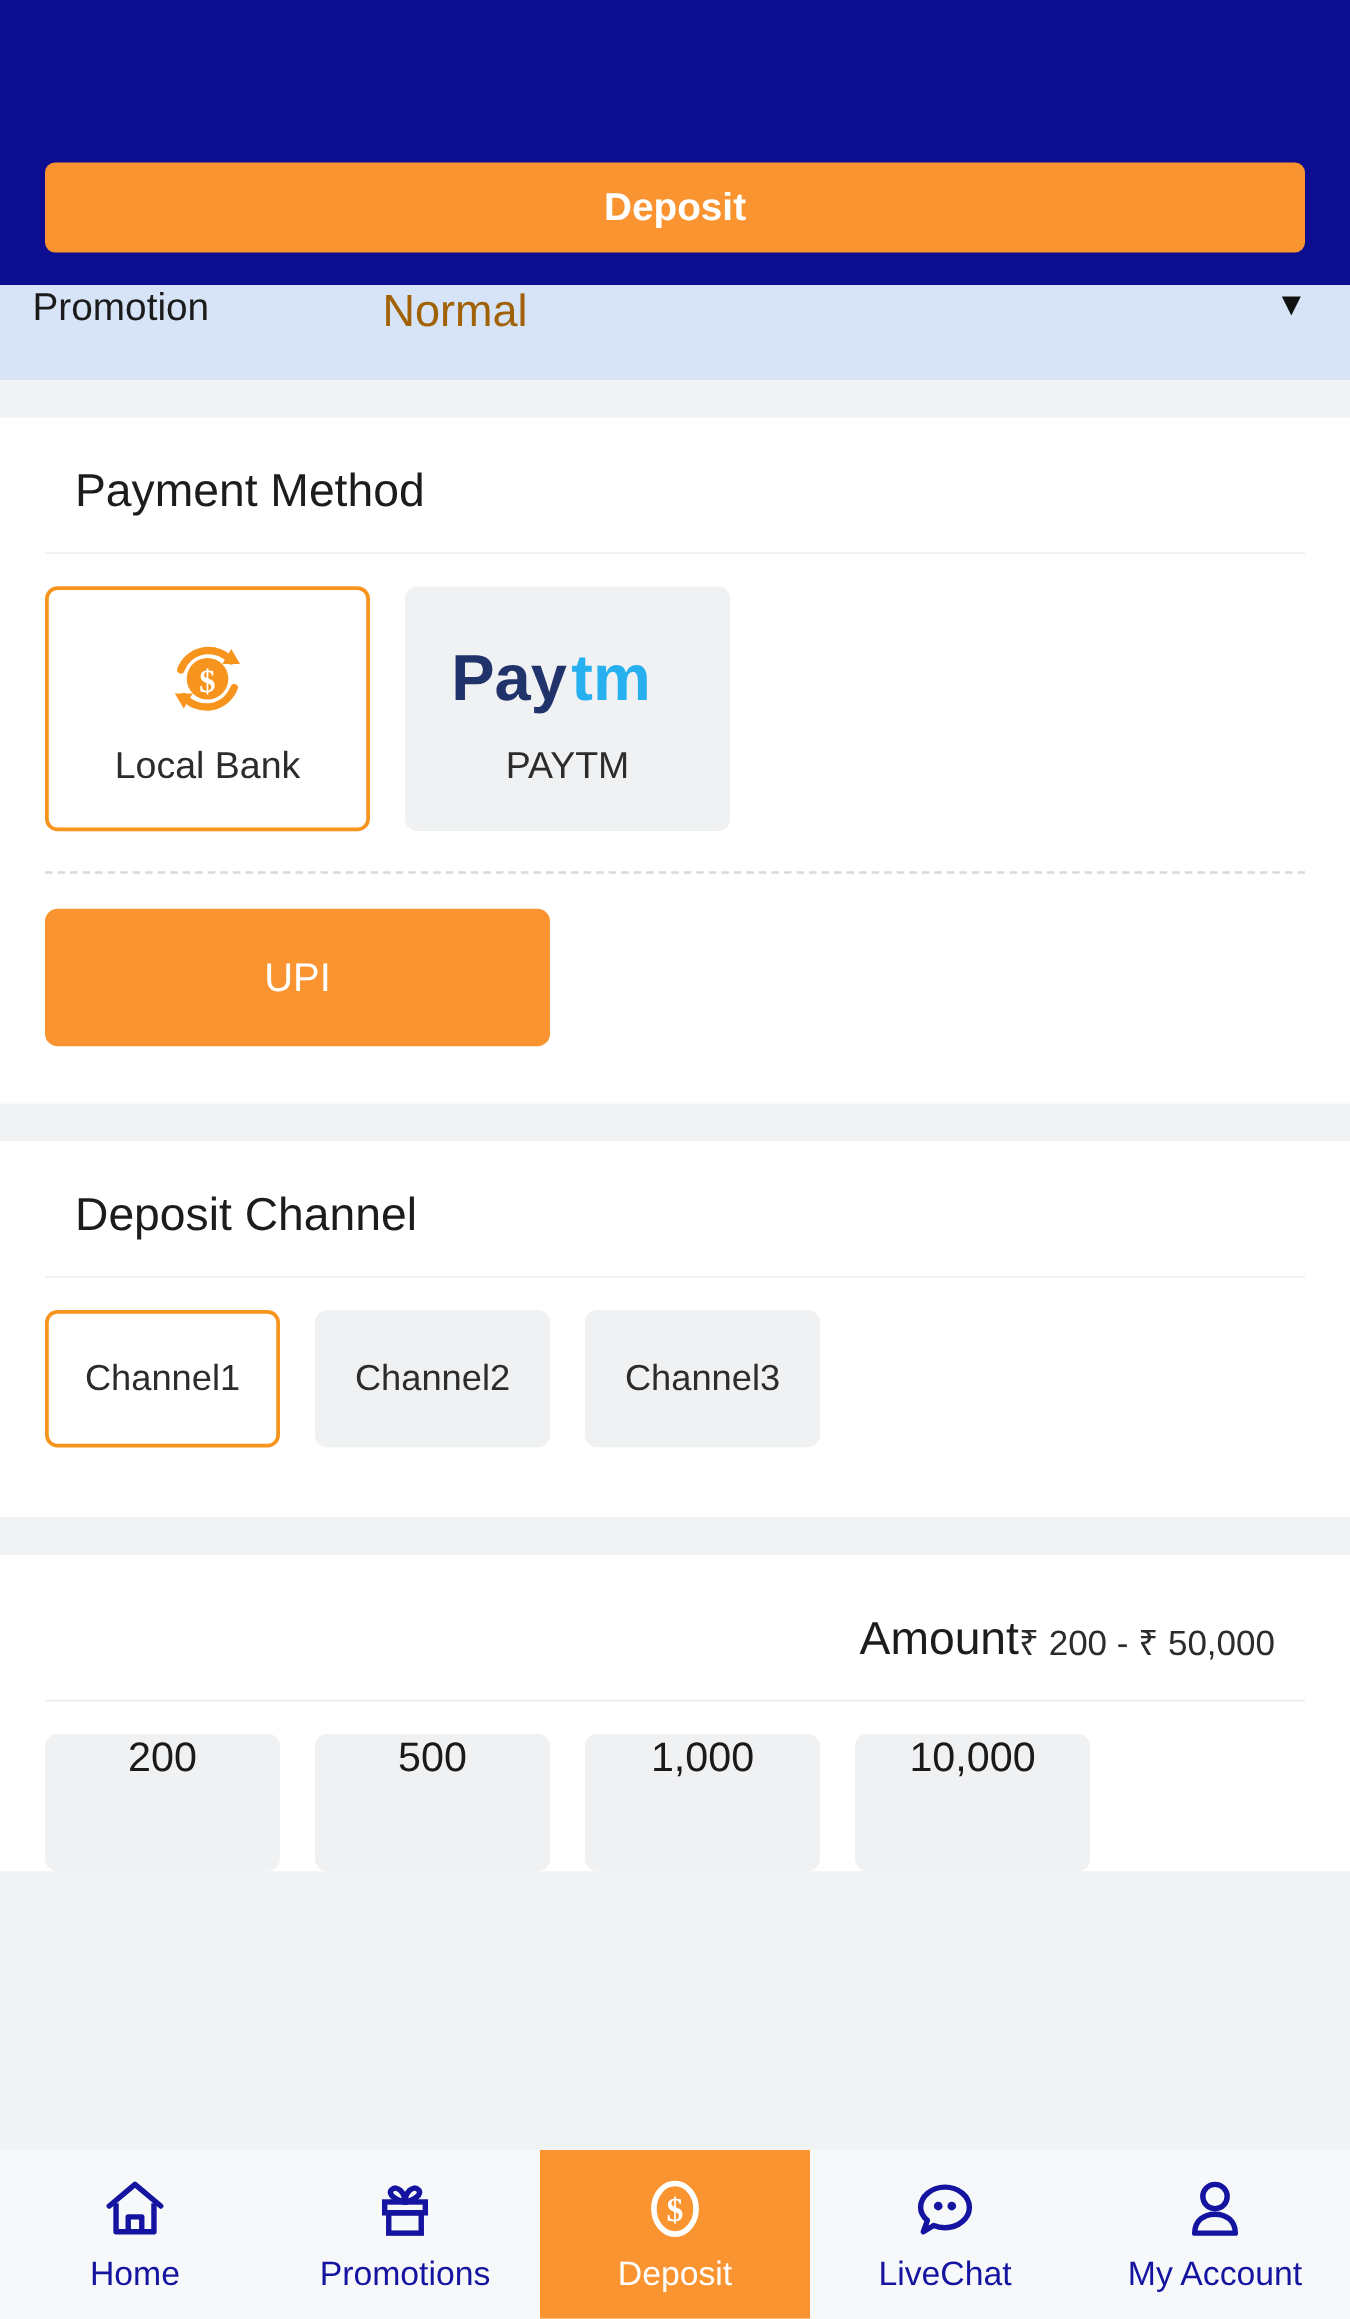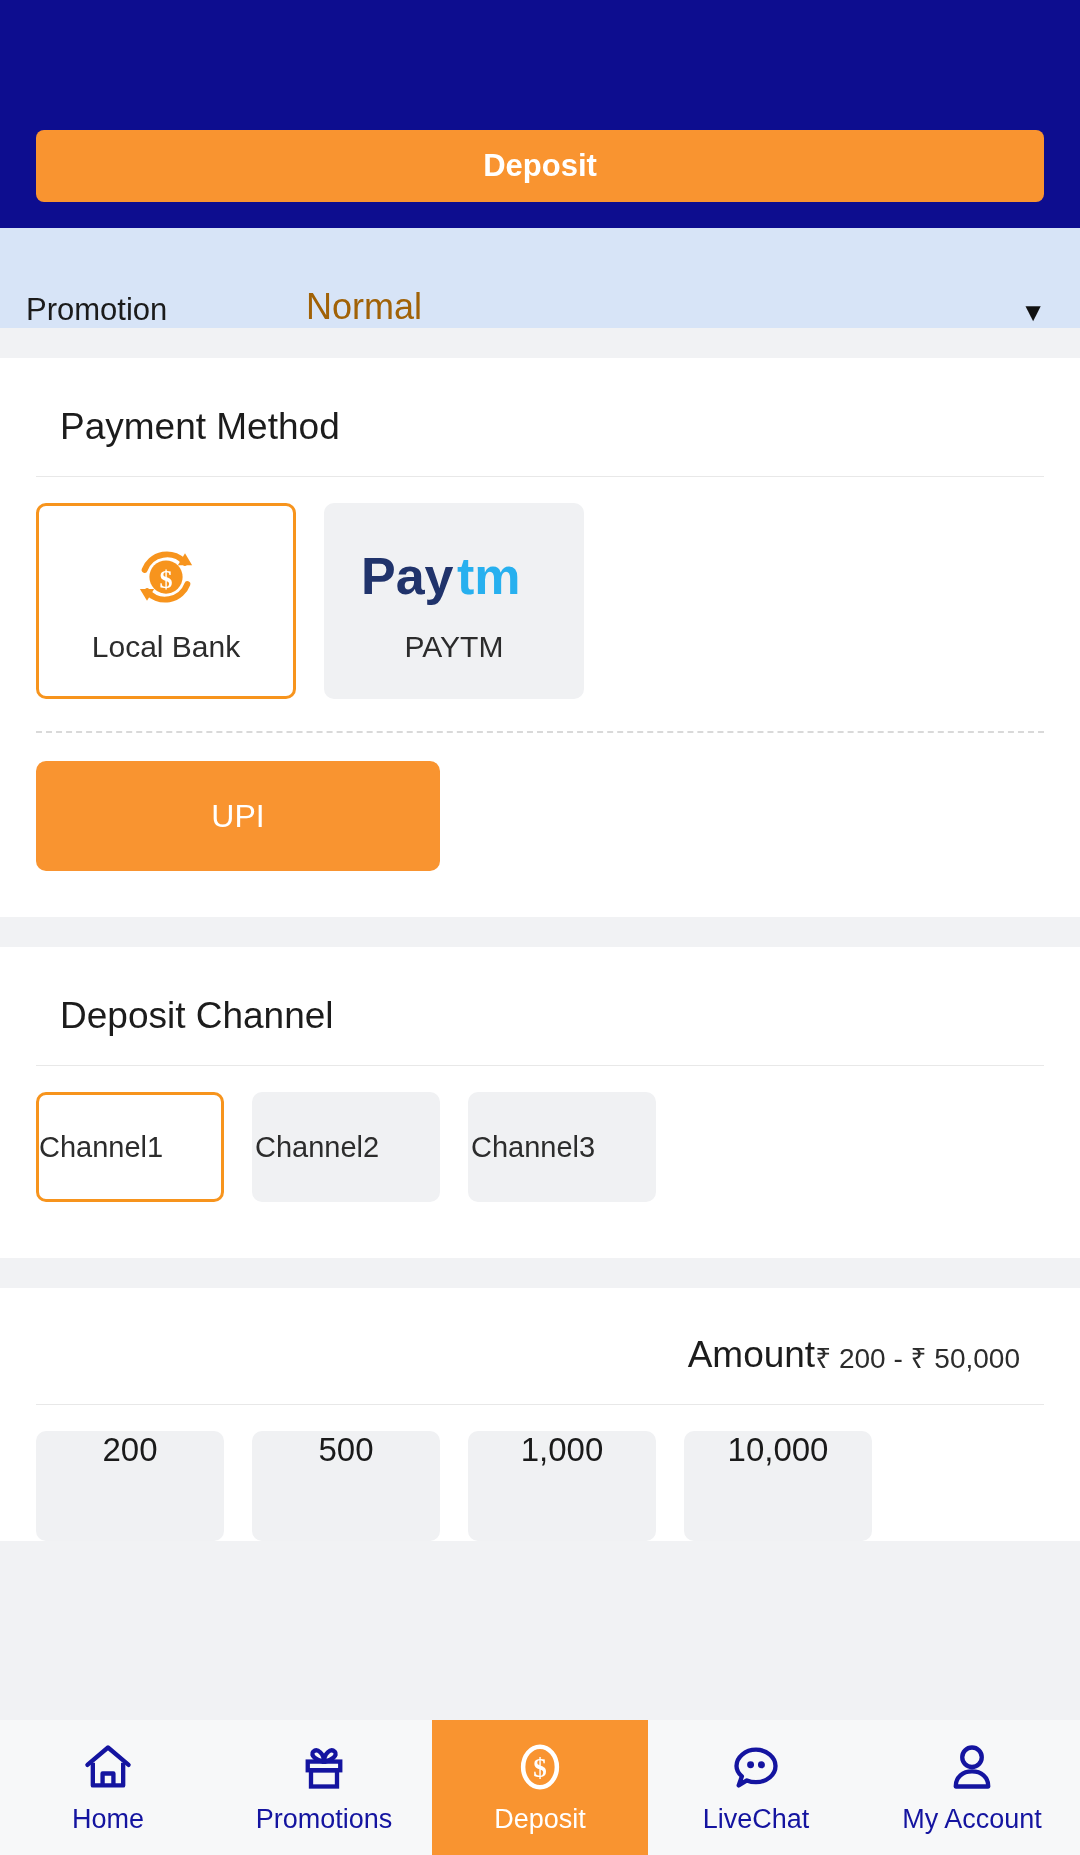--- a/index.html
+++ b/index.html
@@ -47,22 +47,22 @@
     cursor:pointer;
     background:#0a0a66;
   }
   .tab:first-child { border-radius:8px 0 0 8px; }
   .tab:last-child  { border-radius:0 8px 8px 0; }
   .tab.active { background:#f99430; border-radius:8px; }
 
   
   .promo-bar {
     background:#d7e4f7;
-    height:100px;
-    display:flex; align-items:flex-end;
+    height:76px;
+    display:flex; align-items:flex-start;
     padding:0 26px;
     cursor:pointer;
   }
   .promo-label {
     color:#1b1b1b;
     font-size:31px;
     width:280px;
   }
   .promo-value {
     flex:1;
@@ -75,21 +75,21 @@
     padding-right:8px;
   }
 
   .gap { height:30px; background:#f1f2f4; }
 
   
   .card { background:#ffffff; padding:0 36px; }
   .card-title {
     font-size:37px;
     color:#1c1c1c;
-    padding:48px 24px 28px 24px;
+    padding:38px 24px 28px 24px;
   }
   .card-divider { height:1px; background:#e8e8e8; margin:0 0 0 0; }
 
   
   .pm-row {
     display:flex;
     gap:28px;
     padding:26px 0 0 0;
   }
   .pm-card {
@@ -125,21 +125,21 @@
     cursor:pointer;
   }
 
   
   .ch-row { display:flex; gap:28px; padding:26px 0 56px 0; }
   .ch-chip {
     width:188px; height:110px;
     border-radius:10px;
     background:#f0f1f3;
     border:3px solid transparent;
-    display:flex; align-items:center; justify-content:flex-start;
+    display:flex; align-items:center; justify-content:center;
     font-size:29px; color:#2c2c2c;
     cursor:pointer;
   }
   .ch-chip.selected { background:#ffffff; border:3px solid #f7941d; }
 
   
   .amt-head {
     display:flex; align-items:flex-end; justify-content:flex-end;
     padding:46px 24px 28px 24px;
   }

